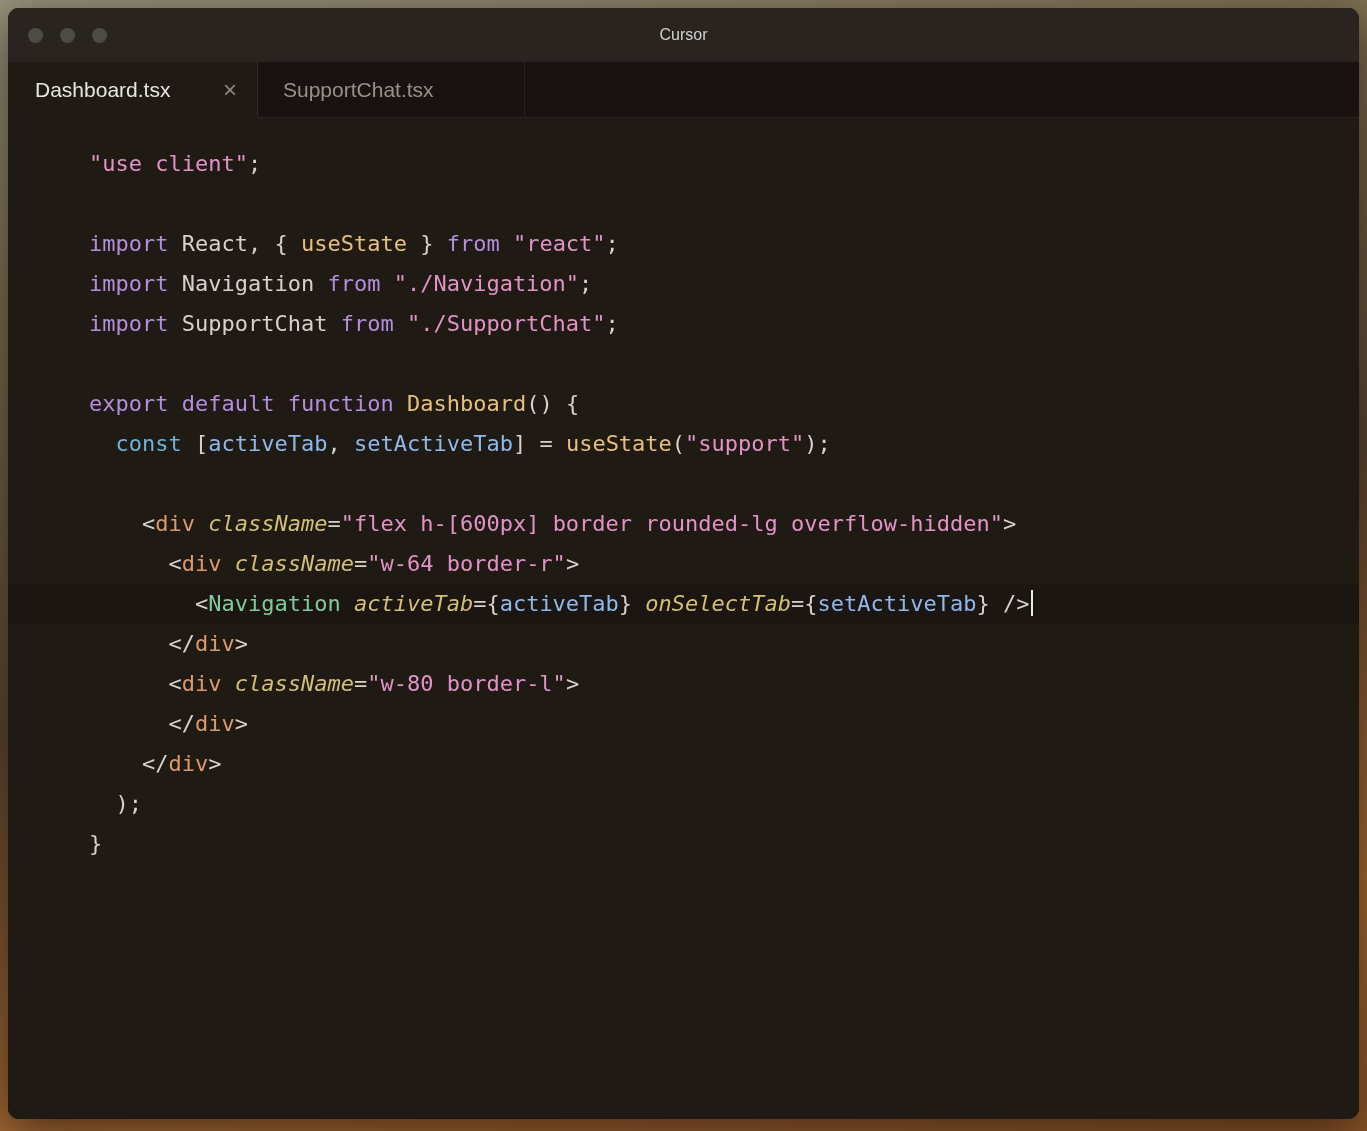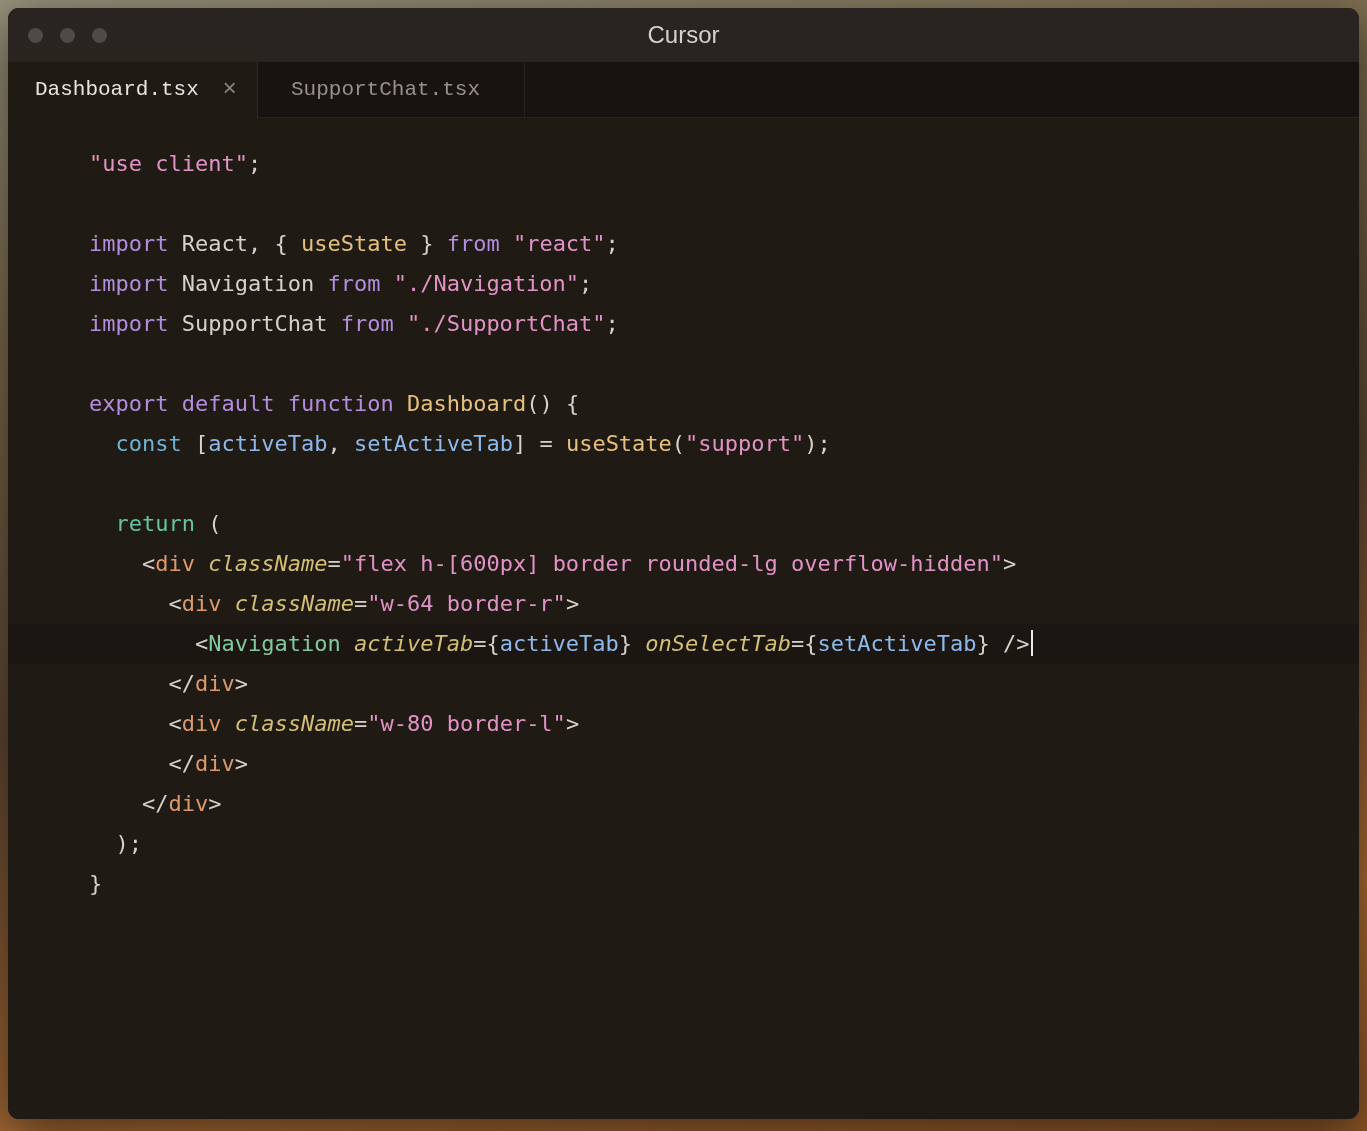--- a/index.html
+++ b/index.html
@@ -27,53 +27,51 @@
     display: flex; align-items: center; justify-content: center;
   }
   .traffic {
     position: absolute; left: 20px; top: 0; bottom: 0;
     display: flex; align-items: center; gap: 17px;
   }
   .tl {
     width: 15px; height: 15px; border-radius: 50%;
     background: #4e4a46; display: inline-block; cursor: pointer;
   }
-  .win-title { color: #d4d2ce; font-size: 24px; }
+  .win-title { color: #d4d2ce; font-size: 16px; }
   
   .tabbar {
     height: 55px; flex: none;
     background: #181310;
     display: flex;
     border-bottom: 1px solid rgba(255,255,255,0.07);
   }
   .tab {
     display: flex; align-items: center;
     box-sizing: border-box;
     font-size: 21px;
     position: relative;
     cursor: pointer;
     border-right: 1px solid rgba(255,255,255,0.07);
-    font-family: Liberation Mono, monospace;
   }
   .tab.active {
     width: 250px;
     background: #201a14;
     color: #e8e5e0;
     padding: 0 20px 0 27px;
     justify-content: space-between;
   }
   .tab.active::after {
     content: ""; position: absolute; left: 0; right: 0; bottom: -1px; height: 1px;
     background: #201a14;
   }
   .tab.inactive {
     width: 267px;
     color: #97918a;
     padding: 0 36px 0 25px;
-    justify-content: center;
   }
   .tab-close {
     color: #8a857e; font-size: 24px; line-height: 1;
     margin-left: 14px; cursor: pointer;
   }
   
   .editor {
     flex: 1;
     background: #201a14;
     padding-top: 26px;
@@ -124,21 +122,20 @@
   <div class="editor">
       <div class="code-line"><span class="tk tk-str" style="color: rgb(226, 147, 198);">"use client"</span><span class="tk tk-pln" style="color: rgb(214, 210, 203);">;</span></div>
       <div class="code-line"></div>
       <div class="code-line"><span class="tk tk-kw" style="color: rgb(180, 142, 222);">import</span><span class="tk tk-pln" style="color: rgb(214, 210, 203);"> React, { </span><span class="tk tk-fn" style="color: rgb(230, 192, 124);">useState</span><span class="tk tk-pln" style="color: rgb(214, 210, 203);"> } </span><span class="tk tk-kw" style="color: rgb(180, 142, 222);">from</span><span class="tk tk-pln" style="color: rgb(214, 210, 203);"> </span><span class="tk tk-str" style="color: rgb(226, 147, 198);">"react"</span><span class="tk tk-pln" style="color: rgb(214, 210, 203);">;</span></div>
       <div class="code-line"><span class="tk tk-kw" style="color: rgb(180, 142, 222);">import</span><span class="tk tk-pln" style="color: rgb(214, 210, 203);"> Navigation </span><span class="tk tk-kw" style="color: rgb(180, 142, 222);">from</span><span class="tk tk-pln" style="color: rgb(214, 210, 203);"> </span><span class="tk tk-str" style="color: rgb(226, 147, 198);">"./Navigation"</span><span class="tk tk-pln" style="color: rgb(214, 210, 203);">;</span></div>
       <div class="code-line"><span class="tk tk-kw" style="color: rgb(180, 142, 222);">import</span><span class="tk tk-pln" style="color: rgb(214, 210, 203);"> SupportChat </span><span class="tk tk-kw" style="color: rgb(180, 142, 222);">from</span><span class="tk tk-pln" style="color: rgb(214, 210, 203);"> </span><span class="tk tk-str" style="color: rgb(226, 147, 198);">"./SupportChat"</span><span class="tk tk-pln" style="color: rgb(214, 210, 203);">;</span></div>
       <div class="code-line"></div>
       <div class="code-line"><span class="tk tk-kw" style="color: rgb(180, 142, 222);">export</span><span class="tk tk-pln" style="color: rgb(214, 210, 203);"> </span><span class="tk tk-kw" style="color: rgb(180, 142, 222);">default</span><span class="tk tk-pln" style="color: rgb(214, 210, 203);"> </span><span class="tk tk-kw" style="color: rgb(180, 142, 222);">function</span><span class="tk tk-pln" style="color: rgb(214, 210, 203);"> </span><span class="tk tk-fn" style="color: rgb(230, 192, 124);">Dashboard</span><span class="tk tk-pln" style="color: rgb(214, 210, 203);">() {</span></div>
       <div class="code-line"><span class="tk tk-pln" style="color: rgb(214, 210, 203);">  </span><span class="tk tk-decl" style="color: rgb(109, 179, 216);">const</span><span class="tk tk-pln" style="color: rgb(214, 210, 203);"> [</span><span class="tk tk-var" style="color: rgb(143, 185, 234);">activeTab</span><span class="tk tk-pln" style="color: rgb(214, 210, 203);">, </span><span class="tk tk-var" style="color: rgb(143, 185, 234);">setActiveTab</span><span class="tk tk-pln" style="color: rgb(214, 210, 203);">] = </span><span class="tk tk-fn" style="color: rgb(230, 192, 124);">useState</span><span class="tk tk-pln" style="color: rgb(214, 210, 203);">(</span><span class="tk tk-str" style="color: rgb(226, 147, 198);">"support"</span><span class="tk tk-pln" style="color: rgb(214, 210, 203);">);</span></div>
       <div class="code-line"></div>
-      <div class="code-line"><span class="tk tk-pln" style="color: rgb(214, 210, 203);">  </span><span class="tk tk-ctrl" style="color: rgb(102, 194, 163);">return</span><span class="tk tk-pln" style="color: rgb(214, 210, 203);"> (</span></div>
       <div class="code-line"><span class="tk tk-pln" style="color: rgb(214, 210, 203);">    &lt;</span><span class="tk tk-tag" style="color: rgb(220, 154, 106);">div</span><span class="tk tk-pln" style="color: rgb(214, 210, 203);"> </span><span class="tk tk-attr" style="color: rgb(211, 191, 118);">className</span><span class="tk tk-pln" style="color: rgb(214, 210, 203);">=</span><span class="tk tk-str" style="color: rgb(226, 147, 198);">"flex h-[600px] border rounded-lg overflow-hidden"</span><span class="tk tk-pln" style="color: rgb(214, 210, 203);">&gt;</span></div>
       <div class="code-line"><span class="tk tk-pln" style="color: rgb(214, 210, 203);">      &lt;</span><span class="tk tk-tag" style="color: rgb(220, 154, 106);">div</span><span class="tk tk-pln" style="color: rgb(214, 210, 203);"> </span><span class="tk tk-attr" style="color: rgb(211, 191, 118);">className</span><span class="tk tk-pln" style="color: rgb(214, 210, 203);">=</span><span class="tk tk-str" style="color: rgb(226, 147, 198);">"w-64 border-r"</span><span class="tk tk-pln" style="color: rgb(214, 210, 203);">&gt;</span></div>
       <div class="code-line active"><span class="tk tk-pln" style="color: rgb(214, 210, 203);">        &lt;</span><span class="tk tk-comp" style="color: rgb(131, 201, 159);">Navigation</span><span class="tk tk-pln" style="color: rgb(214, 210, 203);"> </span><span class="tk tk-attr" style="color: rgb(211, 191, 118);">activeTab</span><span class="tk tk-pln" style="color: rgb(214, 210, 203);">={</span><span class="tk tk-var" style="color: rgb(143, 185, 234);">activeTab</span><span class="tk tk-pln" style="color: rgb(214, 210, 203);">} </span><span class="tk tk-attr" style="color: rgb(211, 191, 118);">onSelectTab</span><span class="tk tk-pln" style="color: rgb(214, 210, 203);">={</span><span class="tk tk-var" style="color: rgb(143, 185, 234);">setActiveTab</span><span class="tk tk-pln" style="color: rgb(214, 210, 203);">} /&gt;</span><span class="caret"></span></div>
       <div class="code-line"><span class="tk tk-pln" style="color: rgb(214, 210, 203);">      &lt;/</span><span class="tk tk-tag" style="color: rgb(220, 154, 106);">div</span><span class="tk tk-pln" style="color: rgb(214, 210, 203);">&gt;</span></div>
       <div class="code-line"><span class="tk tk-pln" style="color: rgb(214, 210, 203);">      &lt;</span><span class="tk tk-tag" style="color: rgb(220, 154, 106);">div</span><span class="tk tk-pln" style="color: rgb(214, 210, 203);"> </span><span class="tk tk-attr" style="color: rgb(211, 191, 118);">className</span><span class="tk tk-pln" style="color: rgb(214, 210, 203);">=</span><span class="tk tk-str" style="color: rgb(226, 147, 198);">"w-80 border-l"</span><span class="tk tk-pln" style="color: rgb(214, 210, 203);">&gt;</span></div>
       <div class="code-line"><span class="tk tk-pln" style="color: rgb(214, 210, 203);">      &lt;/</span><span class="tk tk-tag" style="color: rgb(220, 154, 106);">div</span><span class="tk tk-pln" style="color: rgb(214, 210, 203);">&gt;</span></div>
       <div class="code-line"><span class="tk tk-pln" style="color: rgb(214, 210, 203);">    &lt;/</span><span class="tk tk-tag" style="color: rgb(220, 154, 106);">div</span><span class="tk tk-pln" style="color: rgb(214, 210, 203);">&gt;</span></div>
       <div class="code-line"><span class="tk tk-pln" style="color: rgb(214, 210, 203);">  );</span></div>
       <div class="code-line"><span class="tk tk-pln" style="color: rgb(214, 210, 203);">}</span></div>
     </div>

